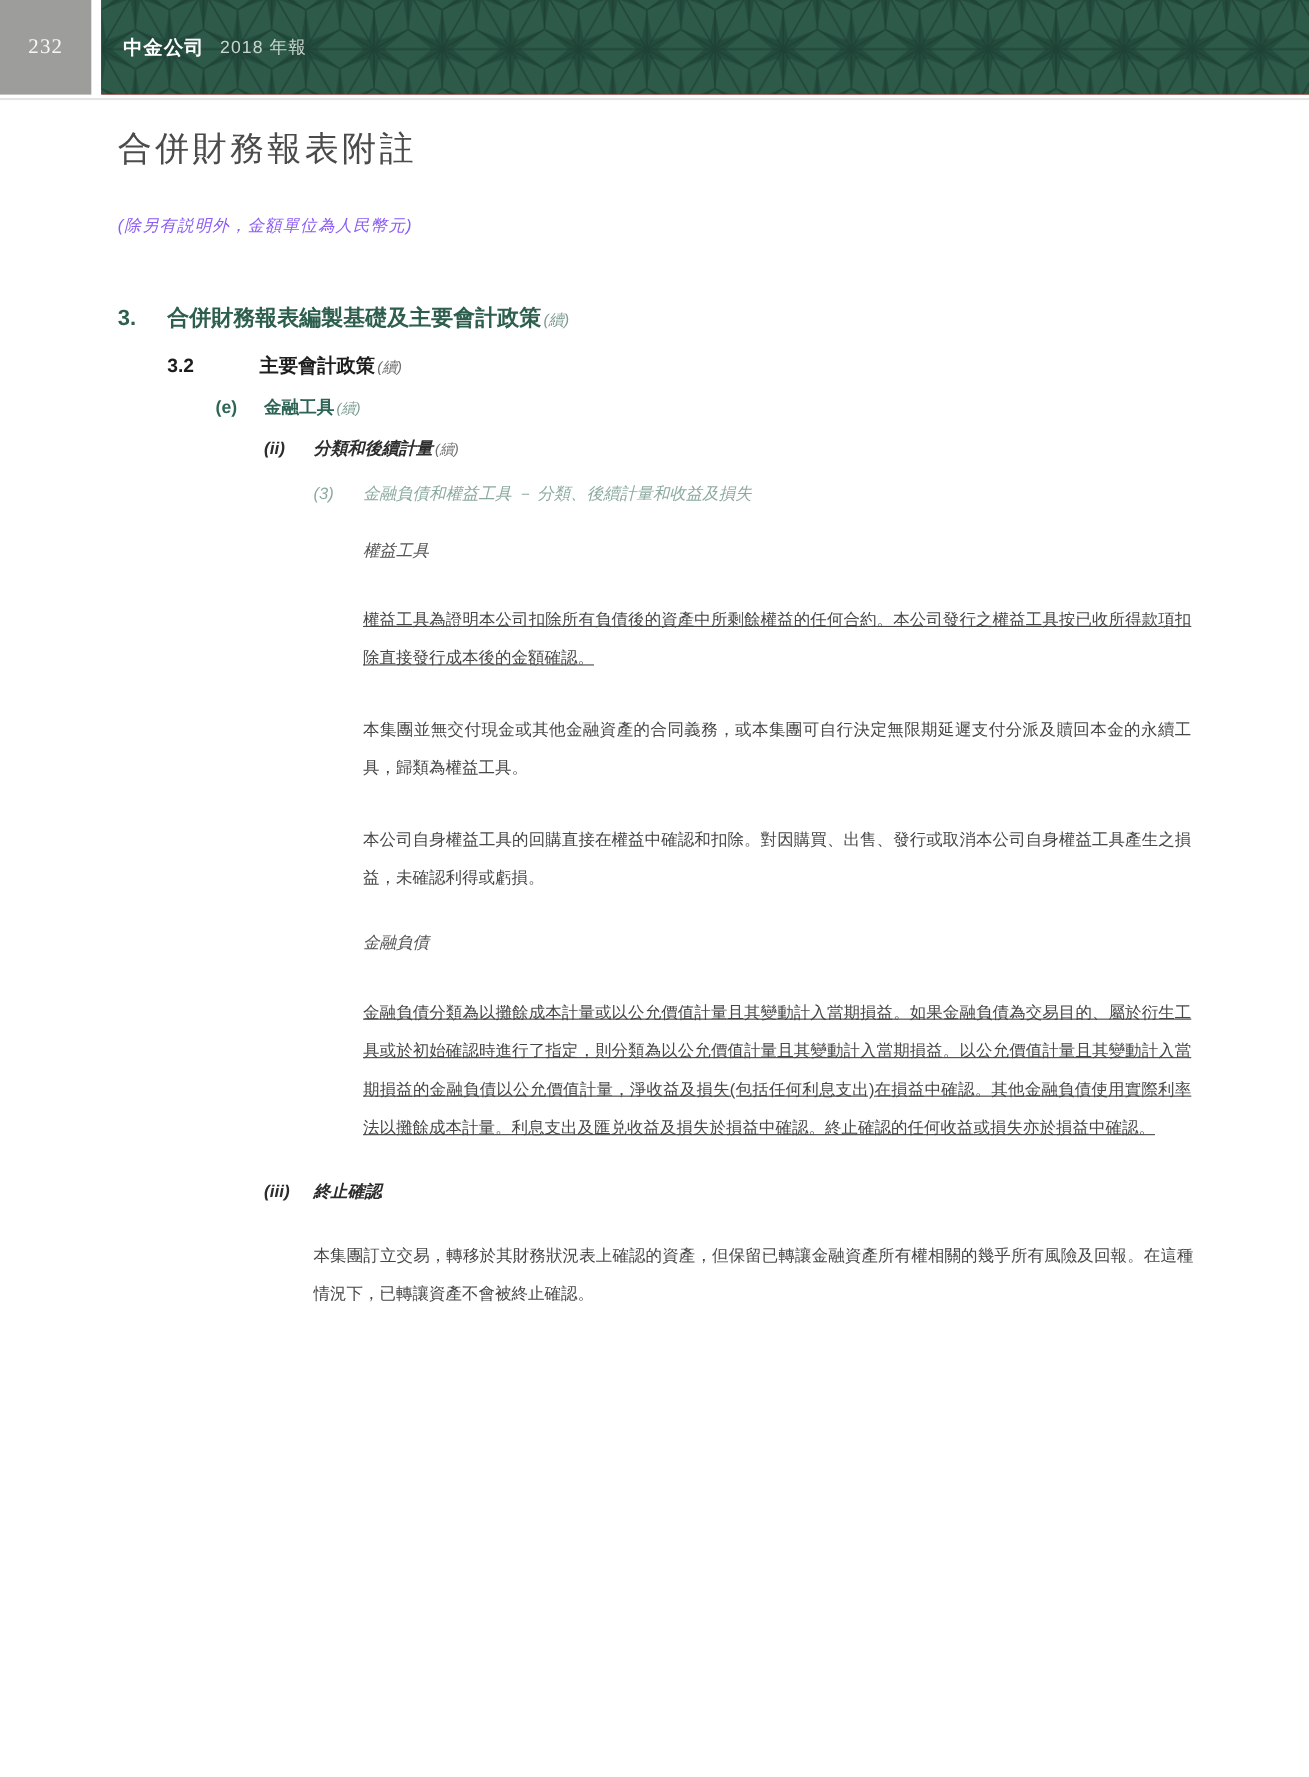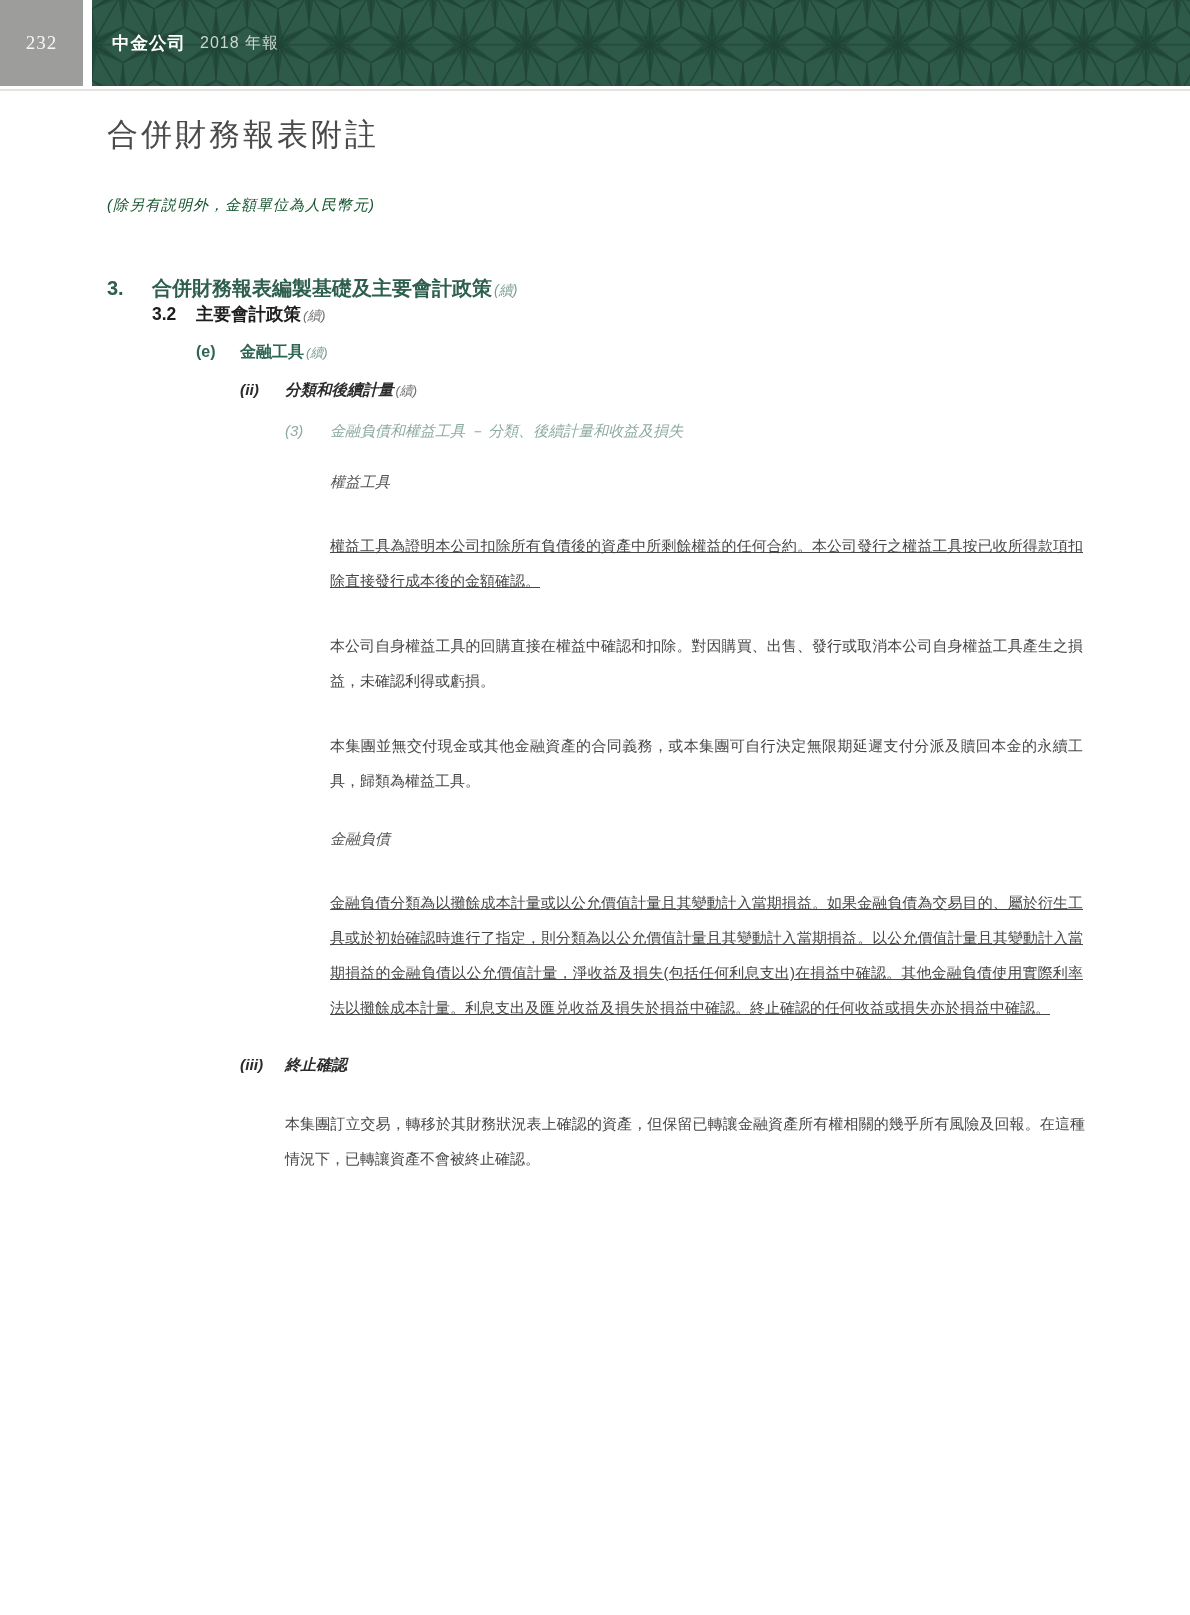--- a/index.html
+++ b/index.html
@@ -38,32 +38,32 @@
   
   .main { position:absolute; top:90px; left:107px; width:980px; }
   .doc-title {
     margin:24px 0 0 0;
     font-family:"Liberation Serif","DejaVu Serif",serif;
     font-weight:normal;
     font-size:31px; color:#4b4b4b; letter-spacing:3px;
   }
   .doc-note {
     margin:40px 0 0 0;
-    font-style:italic; font-size:15px; color:#14532d; letter-spacing:1px;
+    font-style:italic; font-size:15px; color:#8b5cf6; letter-spacing:1px;
   }
 
   .row { display:flex; align-items:baseline; }
   .row .num { flex:none; }
   .cont { font-style:italic; font-weight:normal; }
 
   .h1 { margin-top:60px; font-size:20px; font-weight:bold; color:#2d5e4e; }
   .h1 .num { width:45px; }
   .h1 .cont { font-size:14px; color:#7a9c8e; margin-left:2px; }
 
-  .h2 { margin-left:45px; font-size:17.5px; font-weight:bold; color:#1d1d1d; }
+  .h2 { margin-top:18px; margin-left:45px; font-size:17.5px; font-weight:bold; color:#1d1d1d;gap:40px; }
   .h2 .num { width:44px; }
   .h2 .cont { font-size:13.5px; color:#6e6e6e; margin-left:2px; }
 
   .h3 { margin-top:16px; margin-left:89px; font-size:16px; font-weight:bold; color:#2e6454; }
   .h3 .num { width:44px; }
   .h3 .cont { font-size:13px; color:#7a9c8e; margin-left:2px; }
 
   .h4 { margin-top:17px; margin-left:133px; font-size:15.5px; font-weight:bold; font-style:italic; color:#2c2c2c; }
   .h4 .num { width:45px; }
   .h4 .cont { font-size:13px; color:#6e6e6e; font-weight:normal; margin-left:2px; }
@@ -167,22 +167,22 @@
   </div>
 
   <div class="row h5">
     <span class="num">(3)</span>
     <span>金融負債和權益工具 － 分類、後續計量和收益及損失</span>
   </div>
 
   <div class="block5">
     <p class="subhead">權益工具</p>
     <p class="para first">權益工具為證明本公司扣除所有負債後的資產中所剩餘權益的任何合約。本公司發行之權益工具按已收所得款項扣除直接發行成本後的金額確認。</p>
+    <p class="para">本集團並無交付現金或其他金融資產的合同義務，或本集團可自行決定無限期延遲支付分派及贖回本金的永續工具，歸類為權益工具。</p>
     <p class="para">本公司自身權益工具的回購直接在權益中確認和扣除。對因購買、出售、發行或取消本公司自身權益工具產生之損益，未確認利得或虧損。</p>
-    <p class="para">本集團並無交付現金或其他金融資產的合同義務，或本集團可自行決定無限期延遲支付分派及贖回本金的永續工具，歸類為權益工具。</p>
     <p class="subhead">金融負債</p>
     <p class="para first">金融負債分類為以攤餘成本計量或以公允價值計量且其變動計入當期損益。如果金融負債為交易目的、屬於衍生工具或於初始確認時進行了指定，則分類為以公允價值計量且其變動計入當期損益。以公允價值計量且其變動計入當期損益的金融負債以公允價值計量，淨收益及損失(包括任何利息支出)在損益中確認。其他金融負債使用實際利率法以攤餘成本計量。利息支出及匯兑收益及損失於損益中確認。終止確認的任何收益或損失亦於損益中確認。</p>
   </div>
 
   <div class="row h4" style="margin-top:30px;">
     <span class="num">(iii)</span>
     <span>終止確認</span>
   </div>
 
   <div class="block4">

